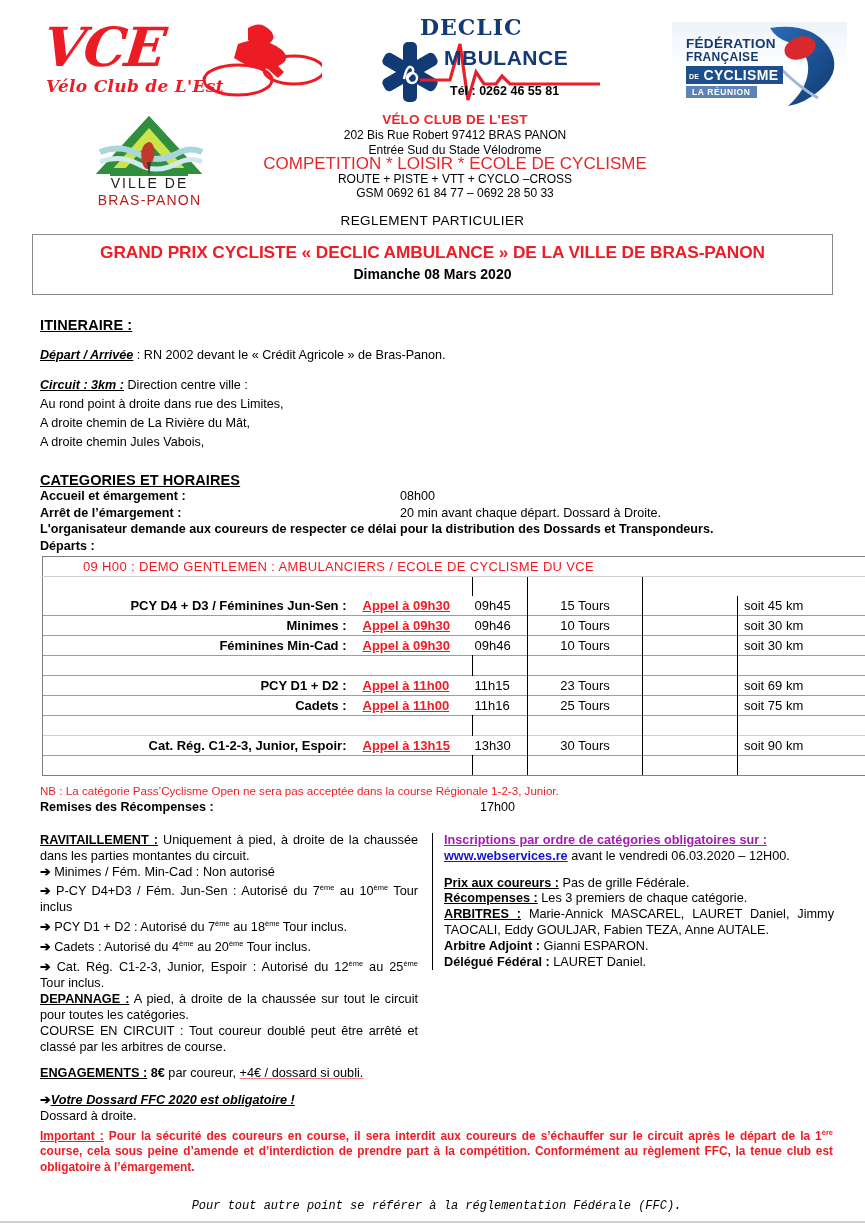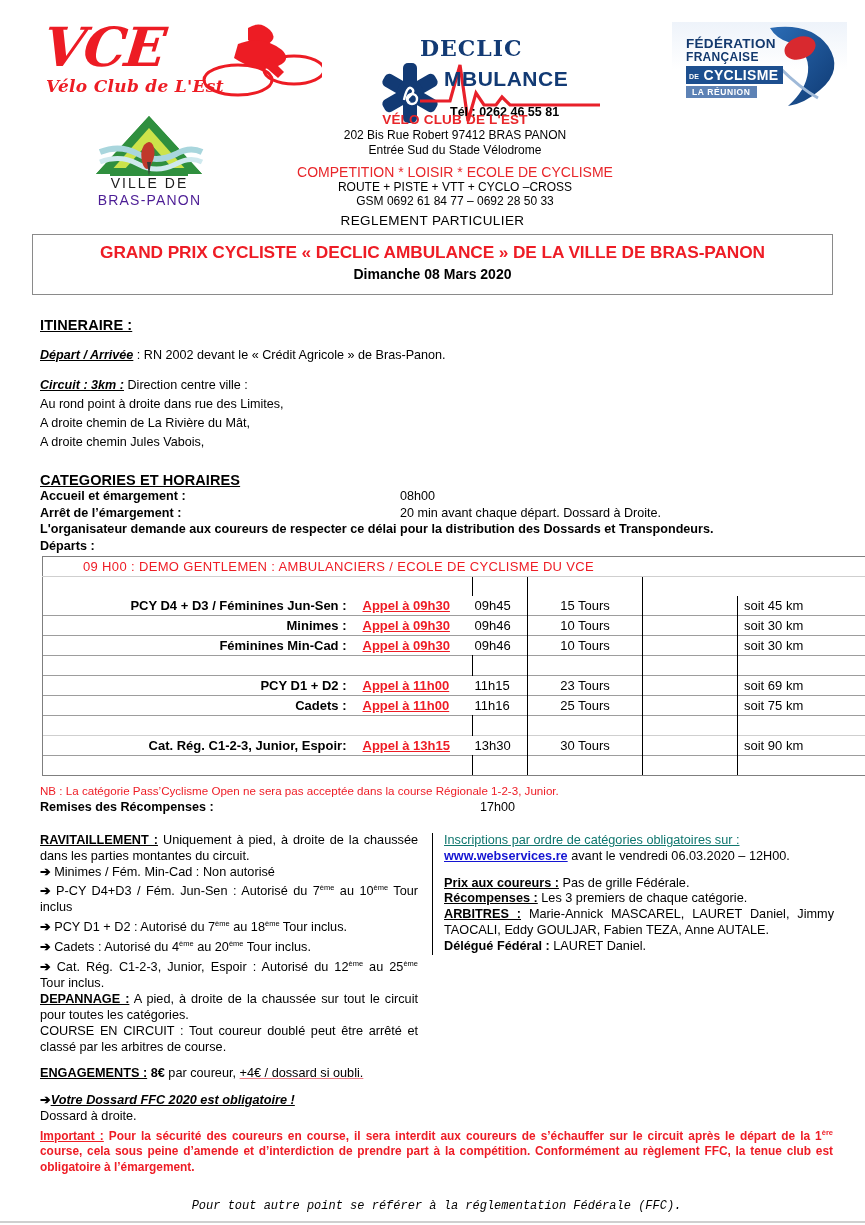--- a/index.html
+++ b/index.html
@@ -15,30 +15,30 @@
     width:865px;height:1225px;
     box-sizing:border-box;
     background:#fff;
   }
 
   
   .logos{
     position:relative;height:215px;
   }
   .logo-vce{position:absolute;left:42px;top:18px;width:280px;height:95px;}
-  .logo-declic{position:absolute;left:372px;top:14px;width:228px;height:100px;margin-top:21px;}
+  .logo-declic{position:absolute;left:372px;top:14px;width:228px;height:100px;}
   .logo-ffc{position:absolute;left:672px;top:22px;width:175px;height:86px;}
   .logo-ville{position:absolute;left:62px;top:112px;width:175px;height:105px;}
   .club-addr{position:absolute;left:255px;top:112px;width:400px;text-align:center;}
 
   .club-addr .club-name{
     color:#e8262a;font-weight:bold;font-size:13.5px;letter-spacing:.2px;line-height:16px;
   }
   .club-addr .l{font-size:12px;line-height:14.5px;color:#000;}
-  .club-addr .red{color:#e8262a;font-size:14px;line-height:14.5px;margin-top:8px;}
+  .club-addr .red{color:#e8262a;font-size:17px;line-height:14.5px;}
 
   
   .vce-wrap{position:relative;width:100%;height:100%;}
   .vce-text{
     font-family:"DejaVu Serif", serif;
     font-style:italic;font-weight:bold;
     color:#ed1c24;
     font-size:54px;
     letter-spacing:-2px;
     line-height:54px;
@@ -75,21 +75,21 @@
   }
   .ffc-l1{position:absolute;left:14px;top:14px;font-size:13.5px;font-weight:bold;color:#13396e;letter-spacing:.3px;}
   .ffc-l2{position:absolute;left:14px;top:28px;font-size:12px;font-weight:bold;color:#13396e;letter-spacing:.3px;}
   .ffc-l3{position:absolute;left:14px;top:44px;background:#1d4f8f;color:#fff;font-size:14px;font-weight:bold;padding:1px 5px 1px 3px;letter-spacing:.3px;}
   .ffc-l3 small{font-size:7px;vertical-align:middle;}
   .ffc-l4{position:absolute;left:14px;top:64px;background:#5d82b5;color:#fff;font-size:8.5px;font-weight:bold;padding:1px 6px;letter-spacing:.6px;}
 
   
   .ville-w{position:relative;width:100%;height:100%;}
   .ville-l1{position:absolute;left:0;top:63px;width:100%;text-align:center;font-size:14px;letter-spacing:2px;color:#1b1b1b;font-weight:500;}
-  .ville-l2{position:absolute;left:0;top:80px;width:100%;text-align:center;font-size:14px;letter-spacing:1.2px;color:#4c1d95;font-weight:500;}
+  .ville-l2{position:absolute;left:0;top:80px;width:100%;text-align:center;font-size:14px;letter-spacing:1.2px;color:#b91c1c;font-weight:500;}
 
   
   .reglement{text-align:center;font-size:13.5px;letter-spacing:.4px;margin-top:-2px;}
   .title-box{
     margin:6px 32px 0 32px;
     border:1px solid #8a8a8a;
     padding:7px 4px 12px 4px;
     text-align:center;
   }
   .title-main{
@@ -150,21 +150,21 @@
     content:"";position:absolute;left:392px;top:0;bottom:0;width:1px;background:#000;
   }
   .colL{width:378px;float:left;font-size:12.7px;line-height:15.8px;text-align:justify;}
   .colR{width:390px;margin-left:404px;font-size:12.7px;line-height:15.8px;text-align:justify;}
   .u{text-decoration:underline;}
   .b{font-weight:bold;}
   .bu{font-weight:bold;text-decoration:underline;}
   sup{font-size:7.5px;vertical-align:super;}
   .arrow{font-weight:bold;}
   .link{color:#1414d2;text-decoration:underline;font-weight:bold;}
-  .redu{color:#0f766e;text-decoration:underline;font-weight:normal;}
+  .redu{color:#a21caf;text-decoration:underline;font-weight:bold;}
   .pinku{text-decoration:underline;text-decoration-color:#ee7b85;}
   .bi-u{font-weight:bold;font-style:italic;text-decoration:underline;}
   .blk{margin-top:11px;}
 
   
   .footer{clear:both;padding:0 32px 0 40px;}
   .imp{
     color:#ee1c25;font-weight:bold;font-size:11.9px;line-height:15.5px;text-align:justify;margin-top:14px;
   }
   .ref{
@@ -451,20 +451,23 @@
         <div class="blk">
           <span class="bu">Prix aux coureurs :</span><span> Pas de grille Fédérale.</span>
         </div>
         <div>
           <span class="bu">Récompenses :</span><span> Les 3 premiers de chaque catégorie.</span>
         </div>
         <div>
           <span class="bu">ARBITRES :</span><span> Marie-Annick MASCAREL, LAURET Daniel, Jimmy TAOCALI, Eddy GOULJAR, Fabien TEZA, Anne AUTALE.</span>
         </div>
         <div>
+          <span class="b">Arbitre Adjoint :</span><span> Gianni ESPARON.</span>
+        </div>
+        <div>
           <span class="b">Délégué Fédéral :</span><span> LAURET Daniel.</span>
         </div>
       </div>
     </div>
   </div>
 
   <div class="footer">
     <div class="imp">
       <span class="u">Important :</span><span> Pour la sécurité des coureurs en course, il sera interdit aux coureurs de s’échauffer sur le circuit après le départ de la 1</span><sup>ère</sup><span> course, cela sous peine d’amende et d’interdiction de prendre part à la compétition. Conformément au règlement FFC, la tenue club est obligatoire à l’émargement.</span>
     </div>

